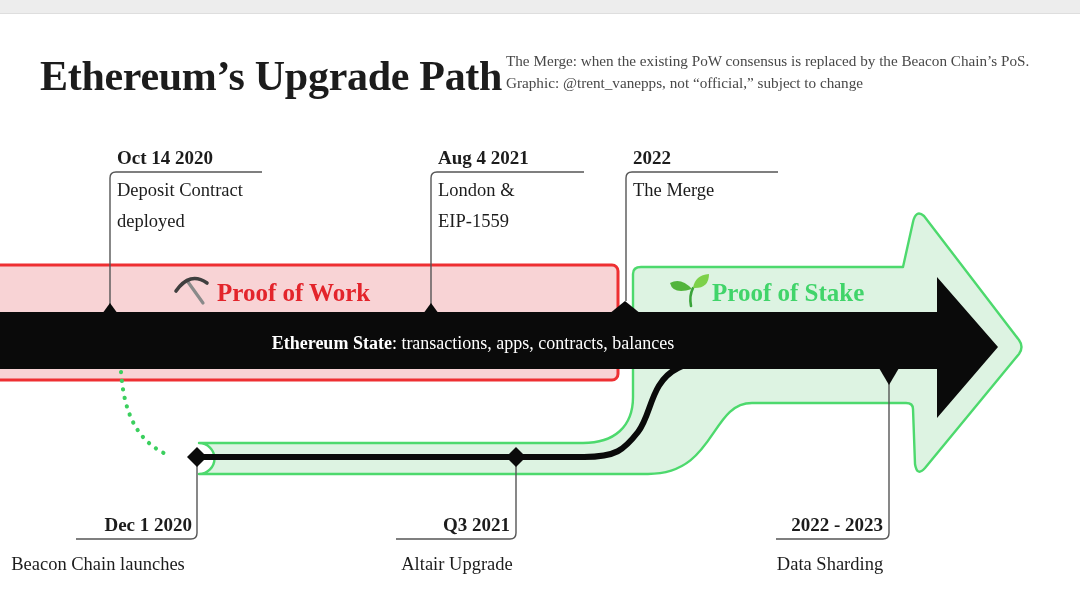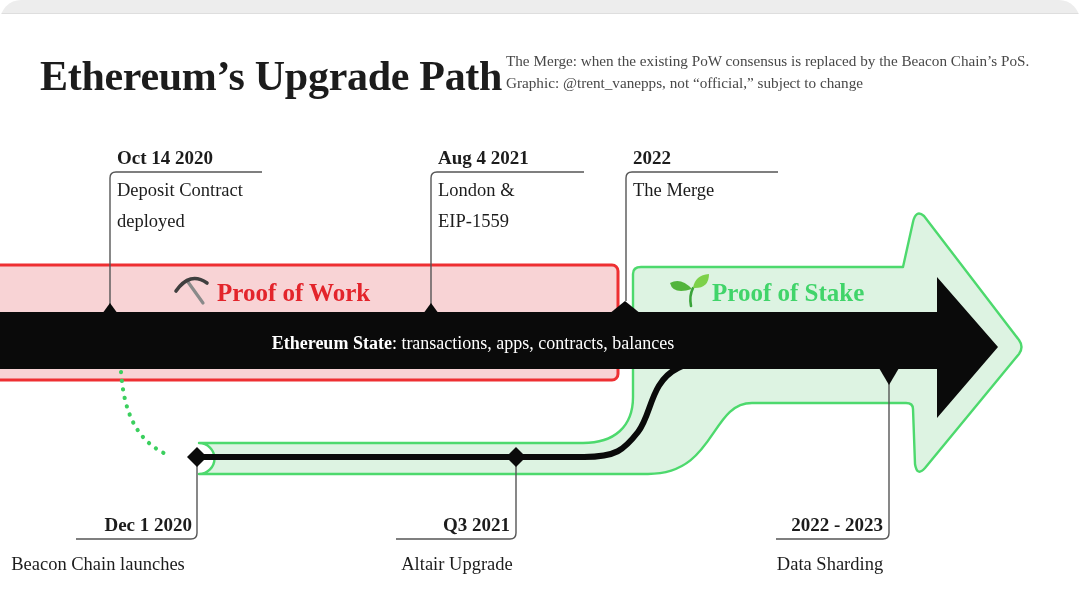--- a/index.html
+++ b/index.html
@@ -1,17 +1,17 @@
 <!DOCTYPE html>
 <html><head>
 <meta charset="utf-8">
 <style>
   html,body{margin:0;padding:0;background:#ffffff;}
   .stage{position:relative;width:1080px;height:601px;background:#ffffff;overflow:hidden;
-         font-family:"Liberation Serif","DejaVu Serif",serif;border-radius:21px;}
+         font-family:"Liberation Serif","DejaVu Serif",serif;}
   svg{display:block;}
   text{font-family:"Liberation Serif","DejaVu Serif",serif;}
 </style>
 </head>
 <body>
 
 <div class="stage">
 <svg width="1080" height="601" viewBox="0 0 1080 601">
 
   <rect x="0" y="0" width="1080" height="13" fill="#ededed"></rect>

